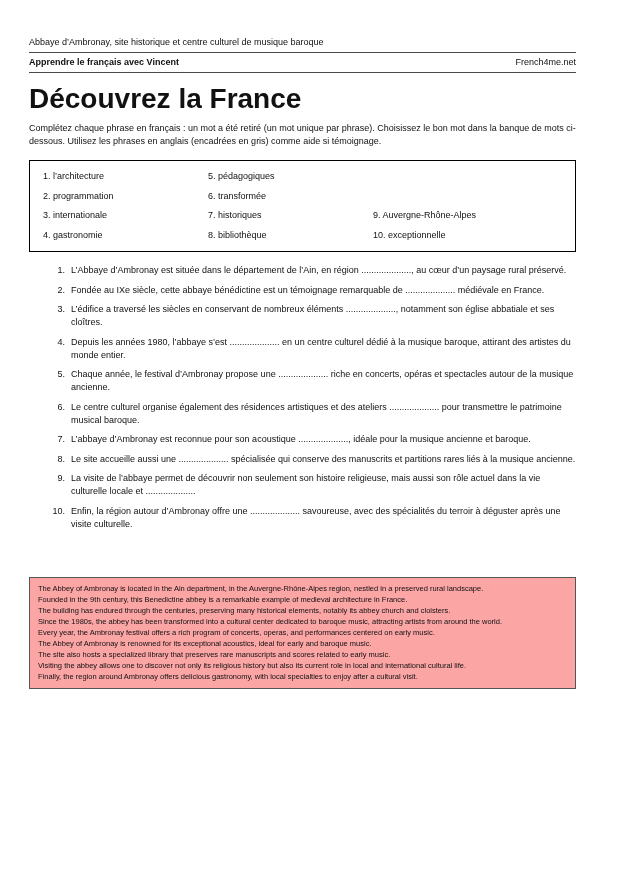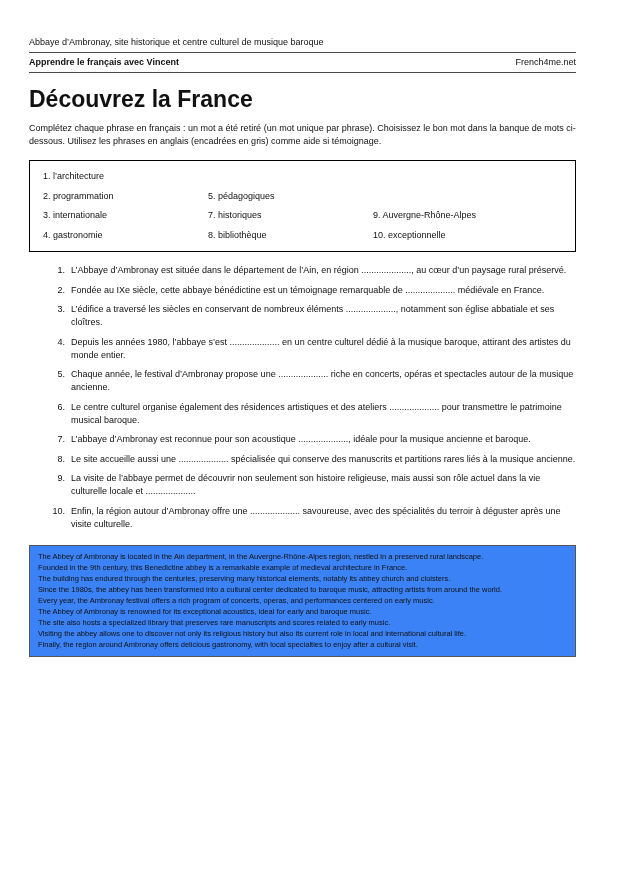--- a/index.html
+++ b/index.html
@@ -12,41 +12,41 @@
     color: #111111;
     overflow: hidden;
   }
   .site-line { font-size: 9px; line-height: 11px; padding-bottom: 4px; }
   .rule { border-top: 1px solid #4a4a4a; height: 0; }
   .brand-row {
     display: flex; justify-content: space-between; align-items: baseline;
     font-size: 9px; line-height: 11px; padding: 4px 0 4px 0;
   }
   .brand { font-weight: bold; }
-  h1.title { font-size: 23px; line-height: 26px; margin: 13px 0 0 0; font-weight: bold; }
+  h1.title { font-size: 28px; line-height: 26px; margin: 13px 0 0 0; font-weight: bold; }
   .instructions { font-size: 9px; line-height: 12.7px; margin: 10px 0 0 0; }
   .word-bank {
     border: 1px solid #000000;
     margin-top: 13px;
     padding: 6px 13px;
     display: flex;
     align-items: flex-end;
   }
   .bank-col { display: flex; flex-direction: column; }
   .bank-col-1 { width: 165px; }
   .bank-col-2 { width: 165px; }
   .bank-col-3 { flex: 1; }
   .bank-cell { font-size: 9px; line-height: 19.5px; height: 19.5px; white-space: nowrap; }
   .exercise { margin-top: 12px; }
   .ex-item { display: flex; font-size: 9px; line-height: 13px; margin-bottom: 6.5px; }
   .ex-num { width: 36px; min-width: 36px; text-align: right; padding-right: 6px; }
   .ex-text { flex: 1; }
   .translation-box {
-    margin-top: 14px;
-    background: #3b82f6;
+    margin-top: 46px;
+    background: #fca5a5;
     border: 1px solid #555555;
     padding: 5px 8px 6px 8px;
     font-size: 7.5px;
     line-height: 11px;
   }
   .tr-line { margin: 0; }
 </style>
 </head>
 <body>
 
@@ -67,20 +67,21 @@
 
   <div class="word-bank">
     <div class="bank-col bank-col-1">
       <div class="bank-cell">1. l’architecture</div>
       <div class="bank-cell">2. programmation</div>
       <div class="bank-cell">3. internationale</div>
       <div class="bank-cell">4. gastronomie</div>
     </div>
     <div class="bank-col bank-col-2">
       <div class="bank-cell">5. pédagogiques</div>
+      <div class="bank-cell">6. transformée</div>
       <div class="bank-cell">7. historiques</div>
       <div class="bank-cell">8. bibliothèque</div>
     </div>
     <div class="bank-col bank-col-3">
       <div class="bank-cell">9. Auvergne-Rhône-Alpes</div>
       <div class="bank-cell">10. exceptionnelle</div>
     </div>
   </div>
 
   <div class="exercise">

